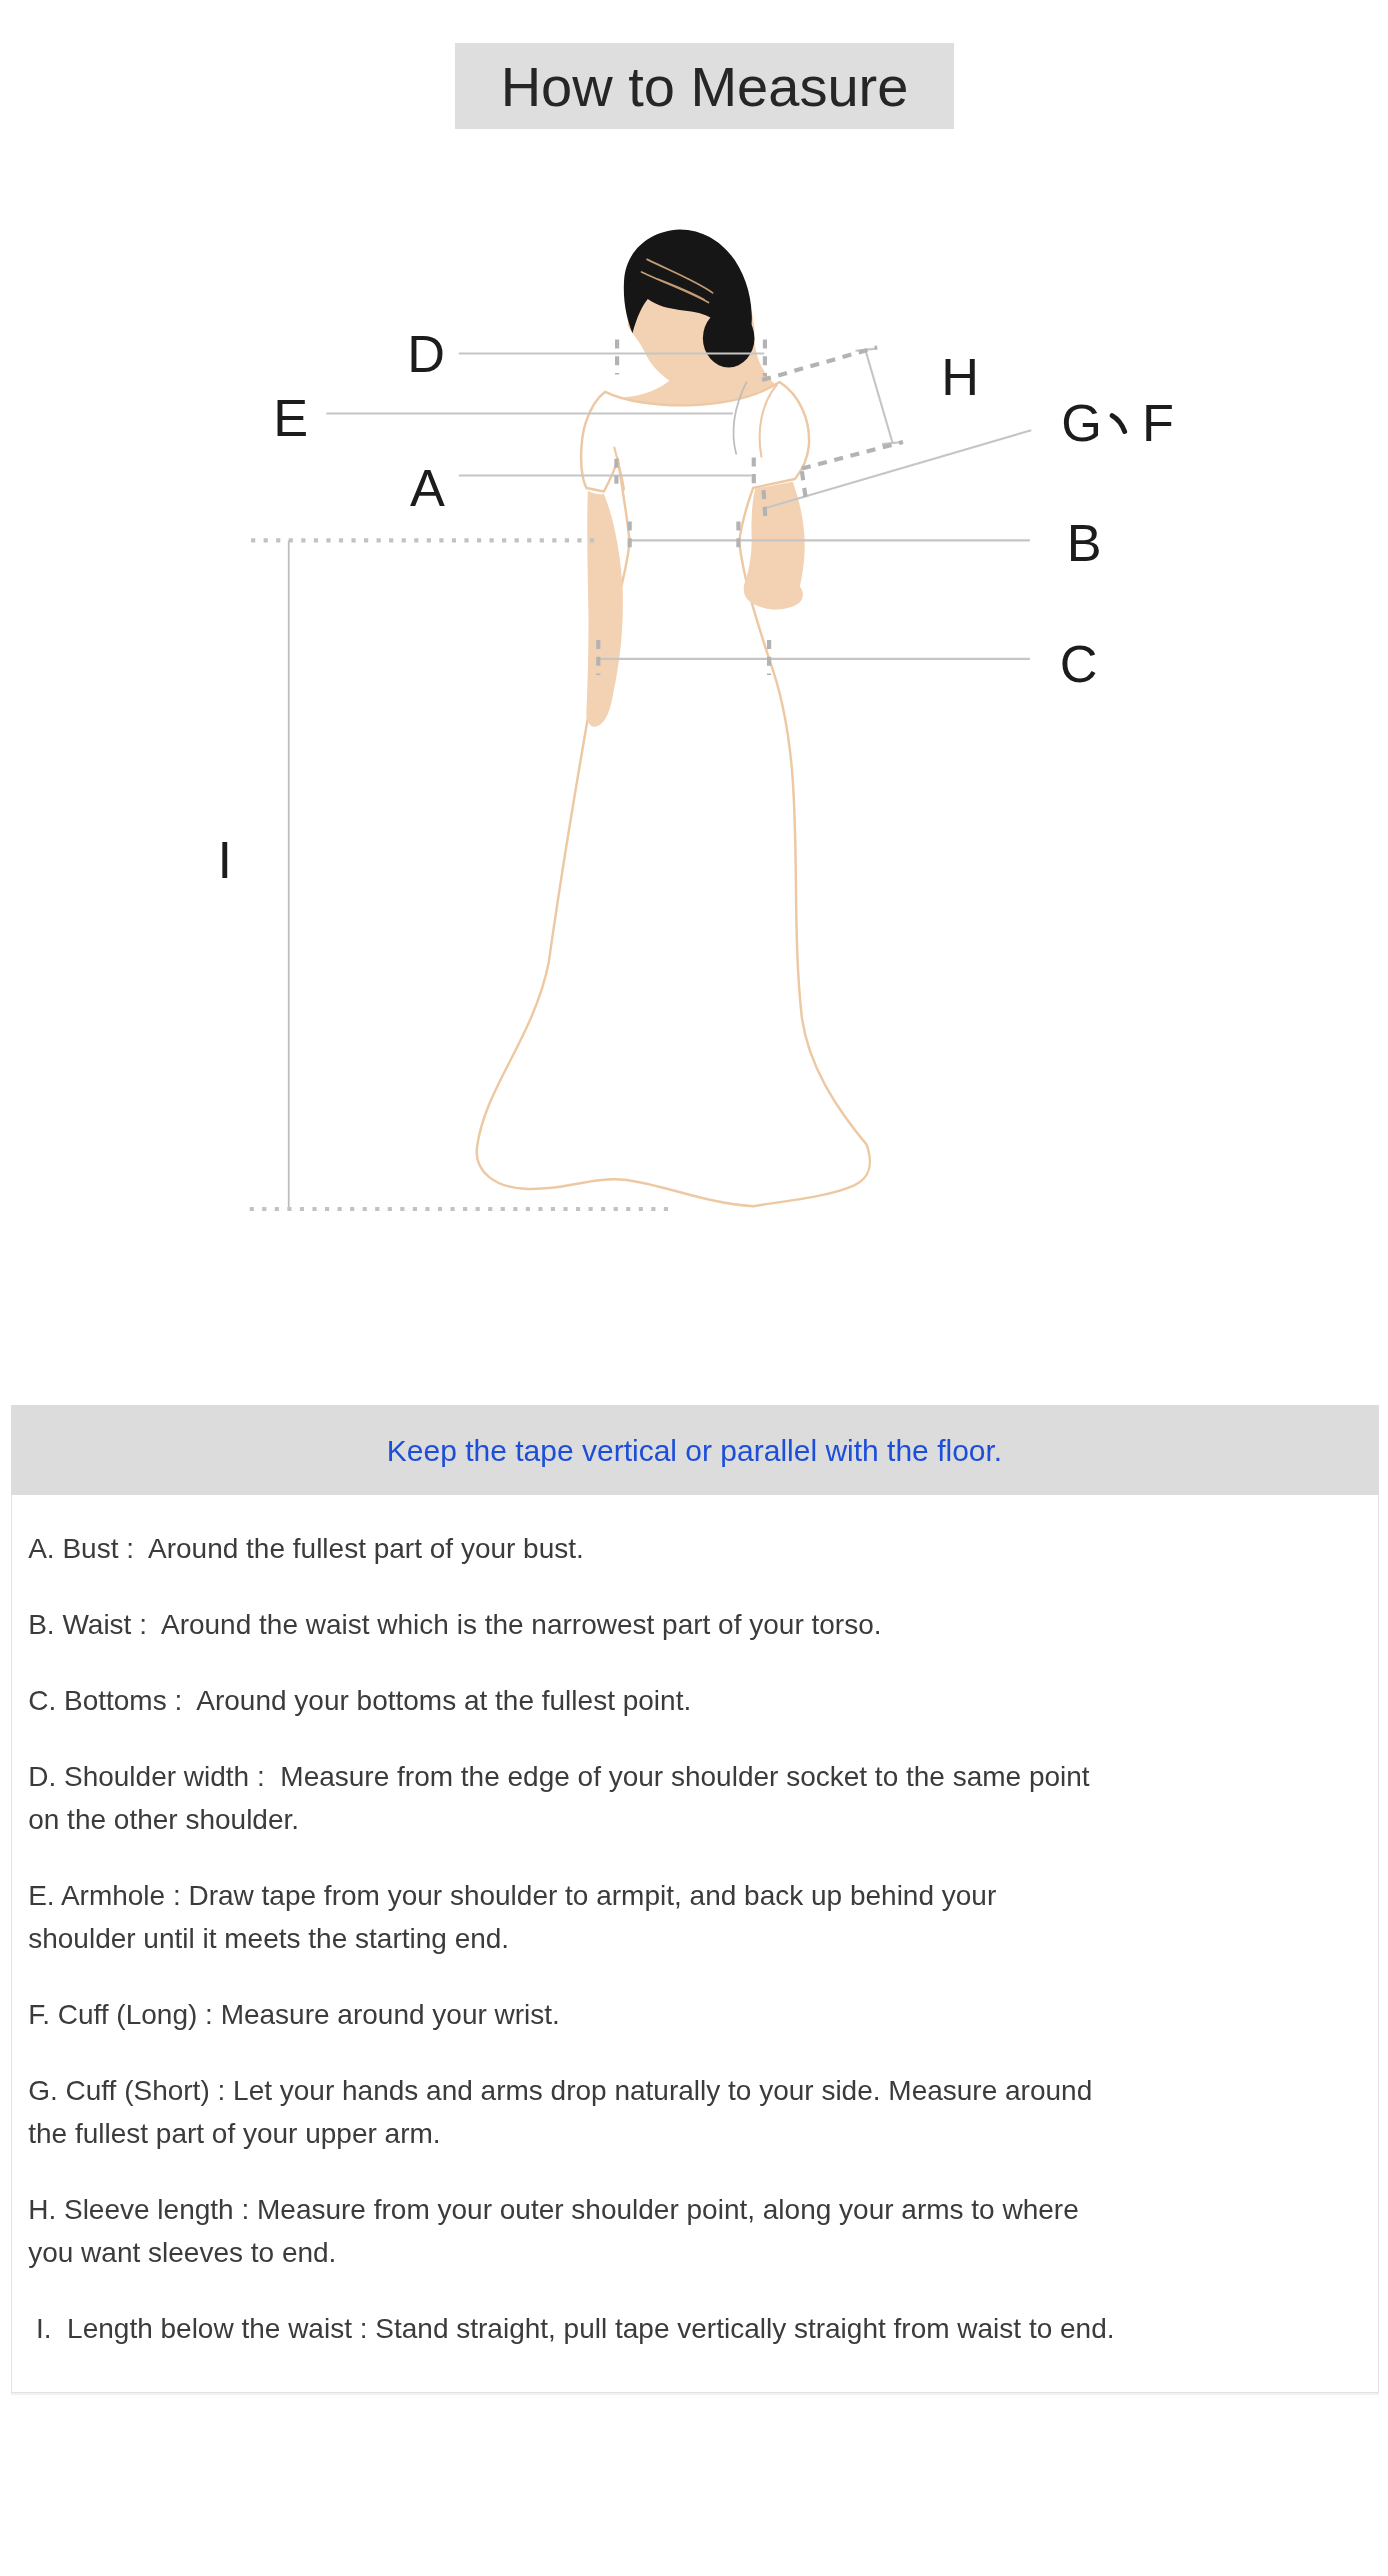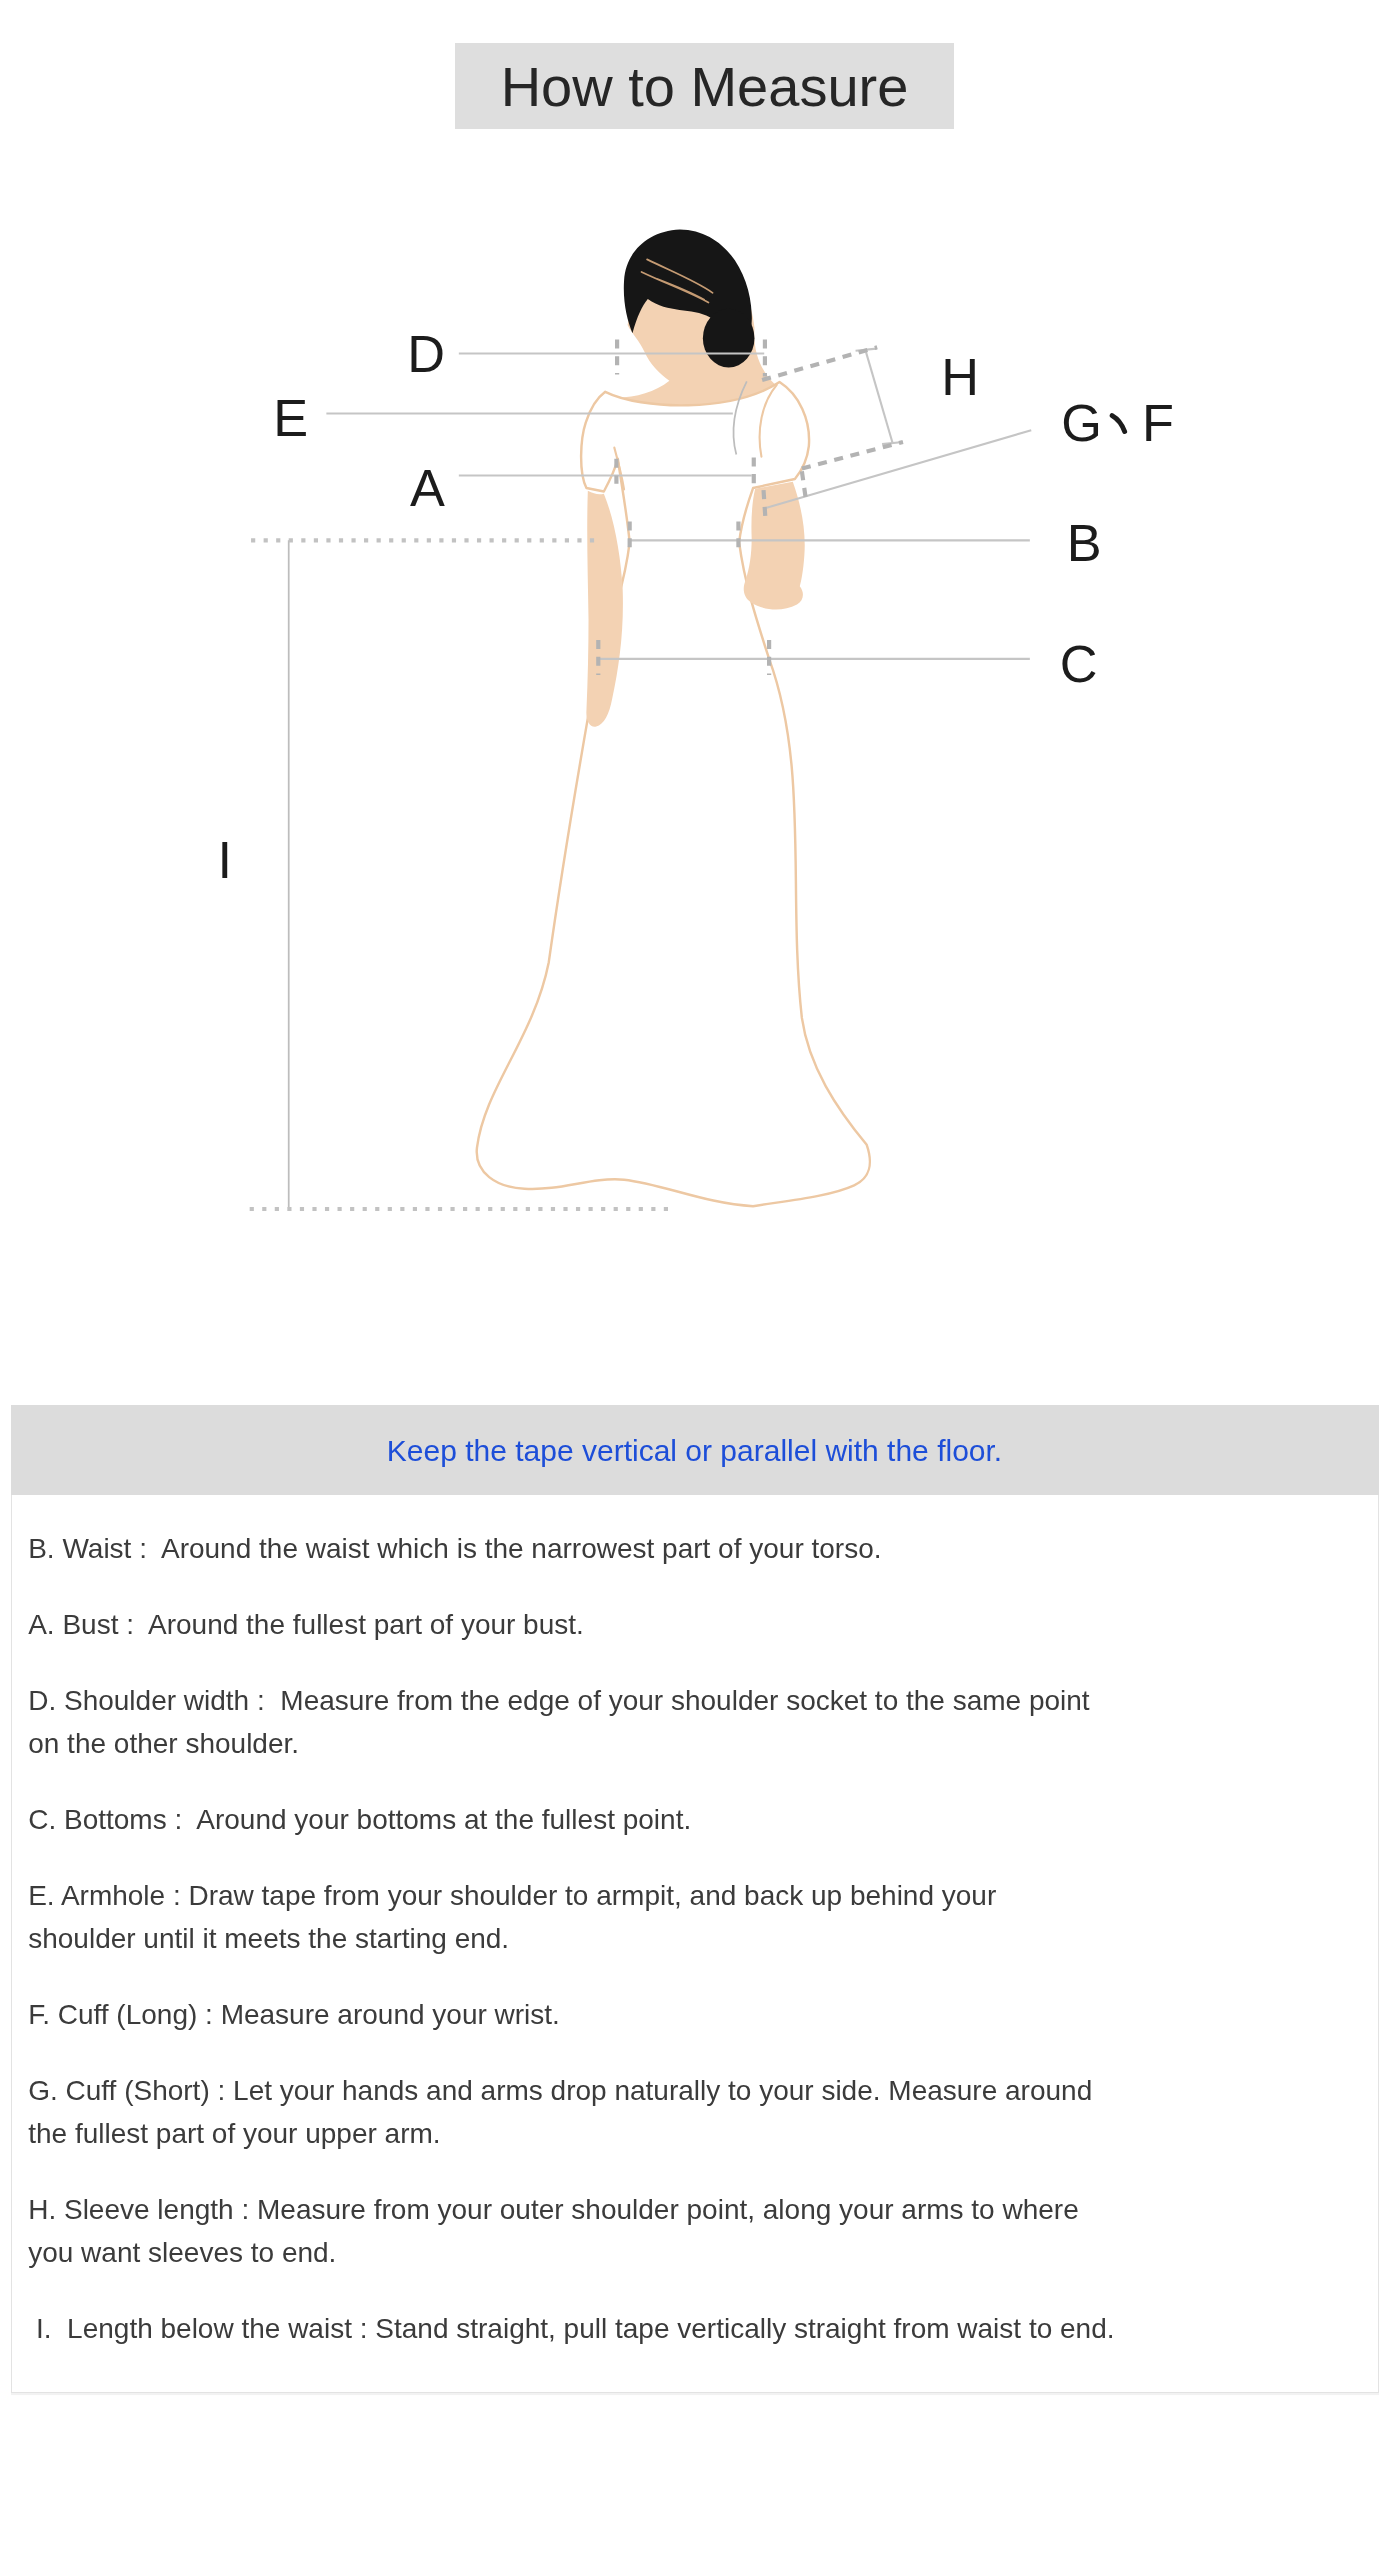--- a/index.html
+++ b/index.html
@@ -184,25 +184,25 @@
       <text class="lbl" x="1520" y="978">C</text>
       <text class="lbl" x="312" y="1260">I</text>
     </svg>
   </div>
 
   <div class="tape-bar">
     <span>Keep the tape vertical or parallel with the floor.</span>
   </div>
 
   <div class="list-box">
+    <p class="m-item">A. Bust :  Around the fullest part of your bust.</p>
     <p class="m-item">B. Waist :  Around the waist which is the narrowest part of your torso.</p>
-    <p class="m-item">A. Bust :  Around the fullest part of your bust.</p>
+    <p class="m-item">C. Bottoms :  Around your bottoms at the fullest point.</p>
     <p class="m-item">D. Shoulder width :  Measure from the edge of your shoulder socket to the same point
 on the other shoulder.</p>
-    <p class="m-item">C. Bottoms :  Around your bottoms at the fullest point.</p>
     <p class="m-item">E. Armhole : Draw tape from your shoulder to armpit, and back up behind your
 shoulder until it meets the starting end.</p>
     <p class="m-item">F. Cuff (Long) : Measure around your wrist.</p>
     <p class="m-item">G. Cuff (Short) : Let your hands and arms drop naturally to your side. Measure around
 the fullest part of your upper arm.</p>
     <p class="m-item">H. Sleeve length : Measure from your outer shoulder point, along your arms to where
 you want sleeves to end.</p>
     <p class="m-item"> I.  Length below the waist : Stand straight, pull tape vertically straight from waist to end.</p>
   </div>
 

